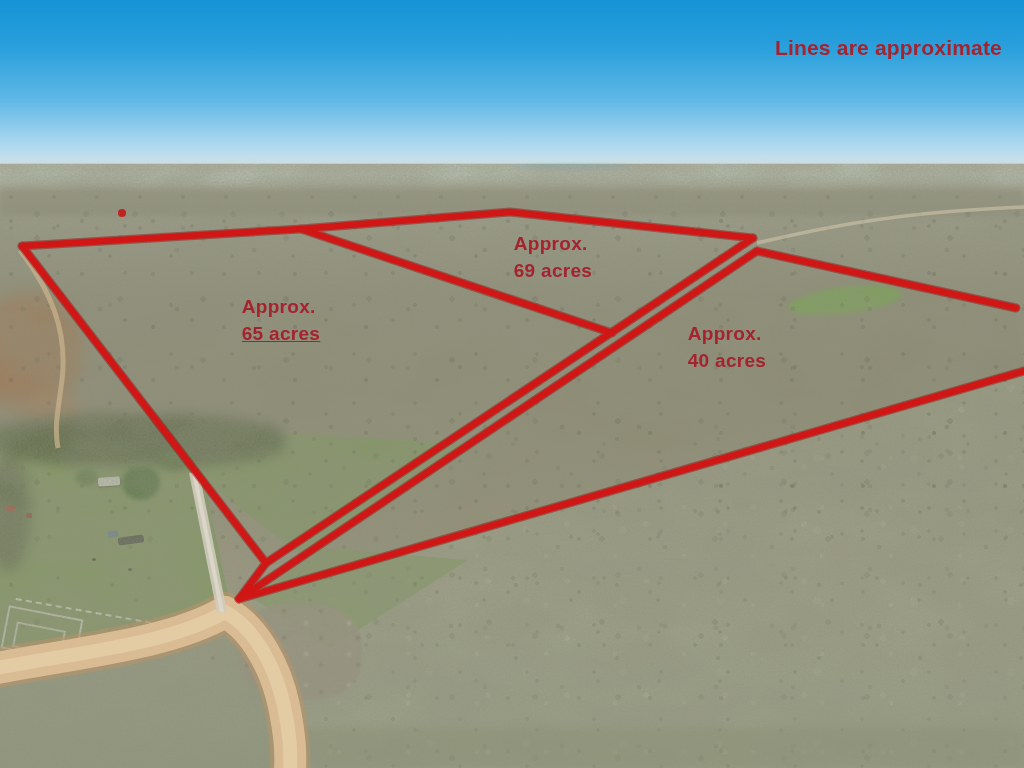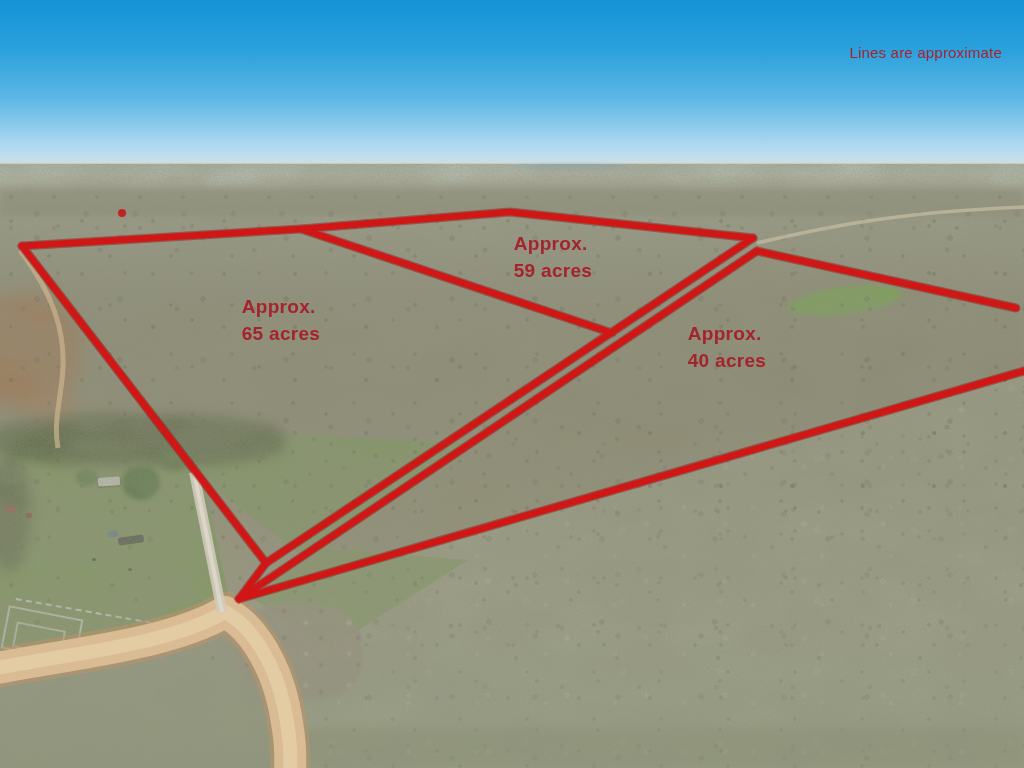--- a/index.html
+++ b/index.html
@@ -76,21 +76,21 @@
   .fence1{left:16px;top:598px;width:168px;height:0;border-top:2px dashed rgba(255,255,255,.85);transform:rotate(10deg);transform-origin:left top;}
   .fence2{left:4px;top:612px;width:72px;height:40px;border:2px solid rgba(255,255,255,.78);transform:rotate(11deg);}
   .fence3{left:14px;top:626px;width:46px;height:22px;border:2px solid rgba(255,255,255,.7);transform:rotate(11deg);}
 
   
   svg.overlay{position:absolute;left:0;top:0;z-index:5;}
 
   
   .parcel-label{position:absolute;z-index:8;transform:translate(-50%,-50%);text-align:left;
     font-size:19px;line-height:27px;font-weight:700;letter-spacing:.3px;white-space:nowrap;}
-  .disclaimer{position:absolute;z-index:8;top:44px;right:22px;font-size:15px;font-weight:400;letter-spacing:.2px;}
+  .disclaimer{position:absolute;z-index:8;top:36px;right:22px;font-size:21px;font-weight:700;letter-spacing:.2px;}
 </style>
 </head>
 <body>
 
 <div class="scene">
 
   <div class="abs sky"></div>
   <div class="abs terrain"></div>
   <div class="abs distband"></div>
   <div class="abs haze"></div>
@@ -169,25 +169,25 @@
       <path d="M239,599 L757,251"></path>
       <path d="M301,229 L612,333"></path>
       <path d="M757,251 L1016,308"></path>
       <path d="M239,599 L1024,371"></path>
     </g>
     <circle cx="122" cy="213" r="4" fill="#c41717" opacity="0.9"></circle>
   </svg>
 
   <div class="parcel-label" style="left:281px;top:320px;color:#a5232f;">
     <span style="display:block;">Approx.</span>
-    <span style="display:block;">65 acres</span>
+    <span style="display:block;text-decoration:underline;">65 acres</span>
   </div>
   <div class="parcel-label" style="left:553px;top:257px;color:#a5232f;">
     <span style="display:block;">Approx.</span>
-    <span style="display:block;">59 acres</span>
+    <span style="display:block;">69 acres</span>
   </div>
   <div class="parcel-label" style="left:727px;top:347px;color:#a5232f;">
     <span style="display:block;">Approx.</span>
     <span style="display:block;">40 acres</span>
   </div>
 
   <div class="disclaimer" style="color:#a5232f;">Lines are approximate</div>
 
 </div>
 

